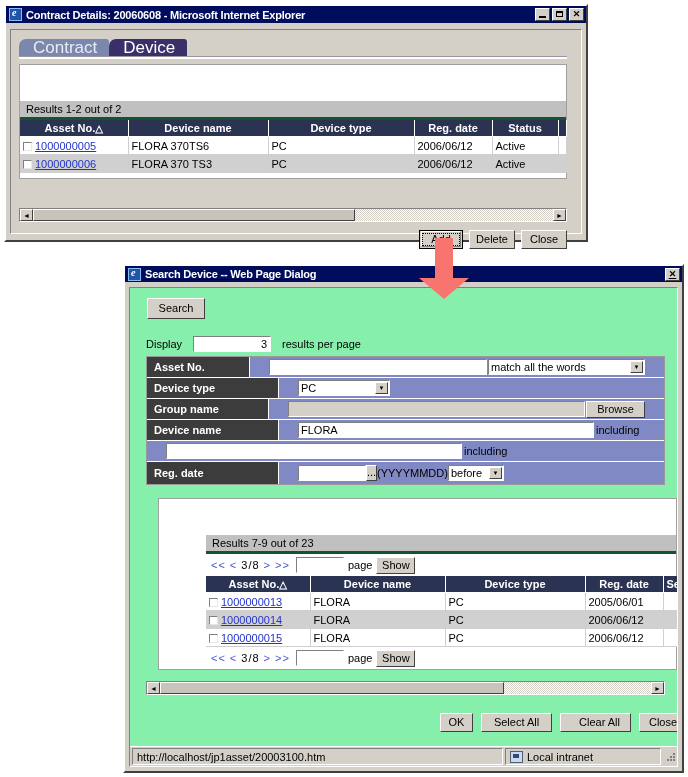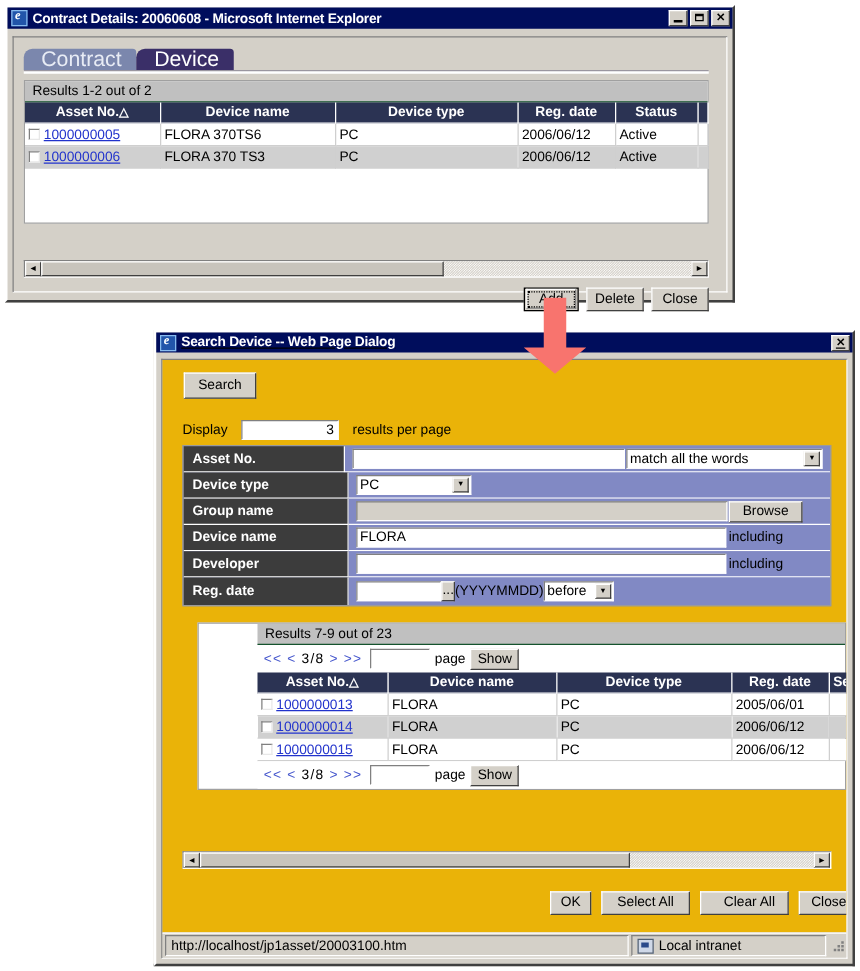--- a/index.html
+++ b/index.html
@@ -103,21 +103,22 @@
   
   .respanel {
     position:absolute; left:8px; top:34px; width:548px; height:115px;
     background:#ffffff;
     border: 1px solid #a0a0a0;
     box-sizing:border-box;
   }
   .results-head {
     background:#c0c0c0; height:16px; line-height:16px;
     padding-left:6px; font-size:11px; color:#000;
-    border-bottom:1px solid #14532d;
+    border-bottom:3px solid #14532d;
+    margin-top:36px;
   }
   table.grid { border-collapse: collapse; width:100%; font-size:11px; table-layout:fixed; }
   table.grid th {
     background:#2b3353; color:#ffffff; font-weight:bold;
     height:16px; font-size:11px;
     border-right:1px solid #ffffff; border-bottom:1px solid #ffffff;
     padding:0 3px; white-space:nowrap;
   }
   table.grid td {
     height:17px; padding:0 3px; font-size:11px;
@@ -206,21 +207,21 @@
   #dlg .titlebar { height:16px; }
   #dlg-client {
     position:absolute; left:4px; top:21px; right:4px; bottom:4px;
     background:#d4d0c8;
     border-top:1px solid #808080; border-left:1px solid #808080;
     border-right:1px solid #ffffff; border-bottom:1px solid #ffffff;
     box-sizing:border-box;
   }
   #dlg-body {
     position:absolute; left:0; top:0; right:0; bottom:20px;
-    background:#eab308; overflow:hidden;
+    background:#86efac; overflow:hidden;
   }
   .statusbar {
     position:absolute; left:0; right:0; bottom:0; height:19px;
     background:#d4d0c8;
     display:flex; align-items:center;
     border-top:1px solid #ffffff;
   }
   .status-cell {
     height:17px; margin:1px 0 1px 2px;
     border-top:1px solid #808080; border-left:1px solid #808080;
@@ -283,21 +284,21 @@
   }
   .frow { display:flex; align-items:stretch; }
   .fcell-lbl {
     width:132px; background:#3c3c3c; color:#ffffff; font-weight:bold;
     font-size:11px; display:flex; align-items:center; padding-left:7px;
     box-sizing:border-box;
     border-bottom:1px solid #ffffff; border-right:1px solid #ffffff;
   }
   .fcell-val {
     flex:1; background:#8189c4; display:flex; align-items:center;
-    padding:2px 6px; box-sizing:border-box;
+    padding:2px 19px; box-sizing:border-box;
     border-bottom:1px solid #ffffff;
   }
   .formtable {
     border:1px solid #9a9a9a;
     background:#8189c4;
     box-sizing:border-box;
   }
   .pager { color:#4455cc; font-size:11px; letter-spacing:1px; }
 </style>
 </head>
@@ -446,21 +447,20 @@
 
           <div class="frow" style="height:21px;">
             <div class="fcell-lbl">Device name</div>
             <div class="fcell-val">
               <span class="txt" style="width:296px;">FLORA</span>
               <span class="lbl" style="margin-left:2px;">including</span>
             </div>
           </div>
 
           <div class="frow" style="height:21px;">
-            <div class="fcell-lbl">Developer</div>
             <div class="fcell-val">
               <span class="txt" style="width:296px;"></span>
               <span class="lbl" style="margin-left:2px;">including</span>
             </div>
           </div>
 
           <div class="frow" style="height:22px;">
             <div class="fcell-lbl" style="border-bottom:none;">Reg. date</div>
             <div class="fcell-val" style="border-bottom:none;">
               <span class="txt" style="width:68px;"></span>

